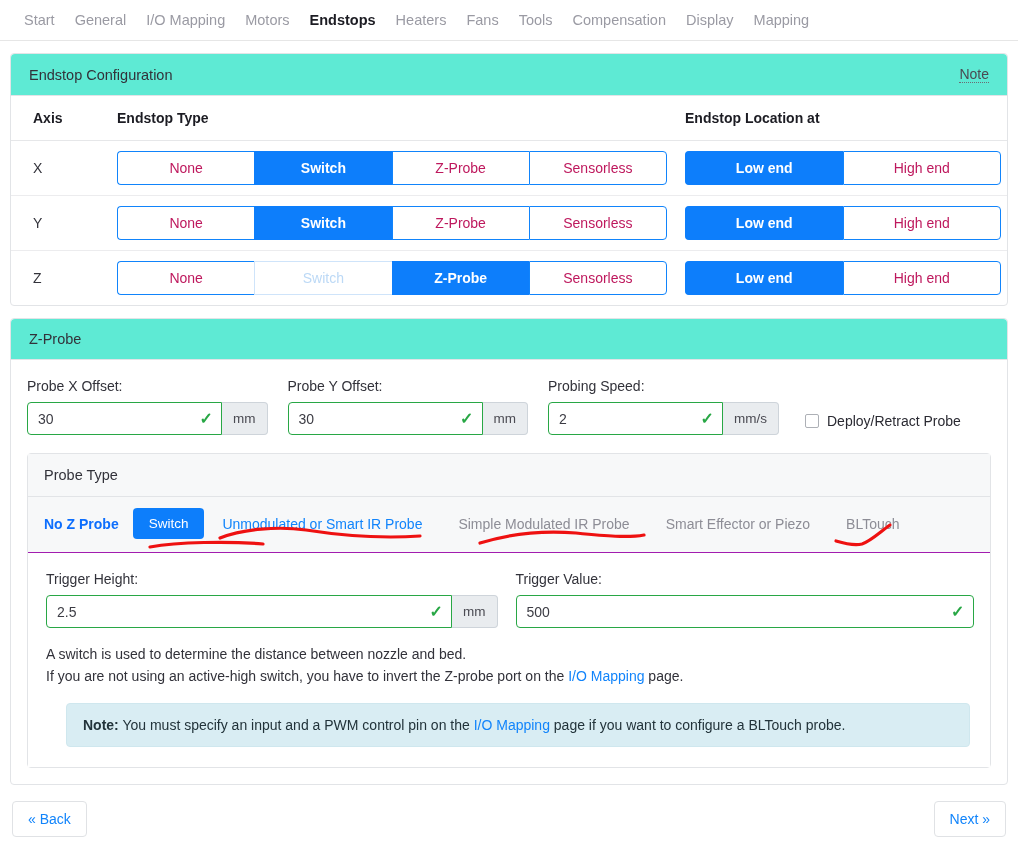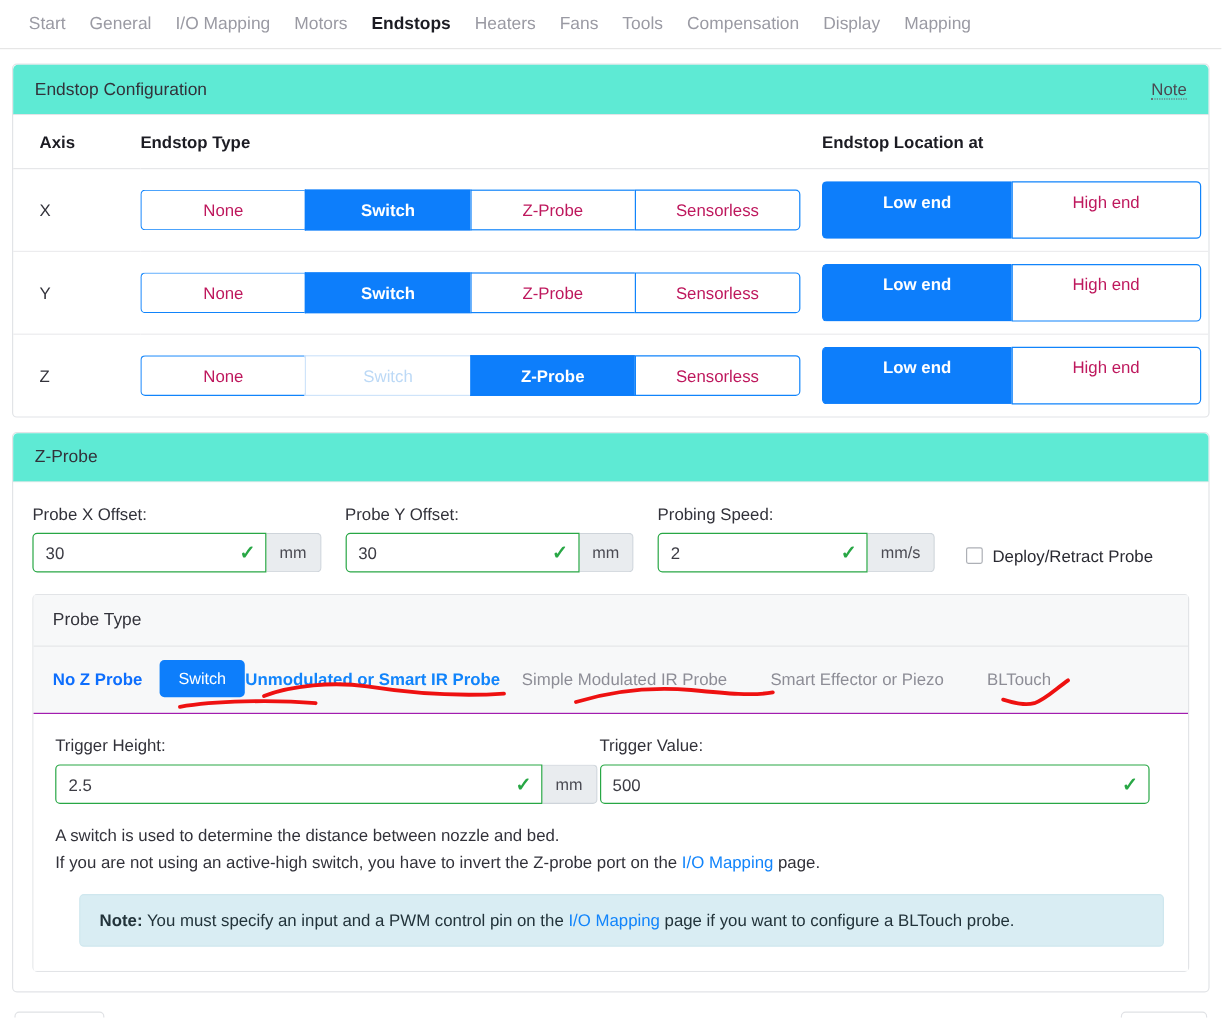--- a/index.html
+++ b/index.html
@@ -98,21 +98,21 @@
     white-space: nowrap;
     overflow: hidden;
   }
   .bg-btn:first-child { border-radius: 4px 0 0 4px; }
   .bg-btn:last-child  { border-radius: 0 4px 4px 0; border-right: 1px solid #1184fb; }
   .bg-btn.on { background: #0d7efb; color: #fff; font-weight: bold; border-color: #0d7efb; }
   .bg-btn.off { color: #bcd9f6; border-color: #cfe4fa; cursor: default; }
 
   .group-type { width: 550px; }
   .group-loc  { width: 316px; }
-  .group-loc .bg-btn { height: 48px; line-height: 32px; font-size: 14px; }
+  .group-loc .bg-btn { height: 34px; line-height: 32px; font-size: 14px; }
   .group-type .bg-btn { height: 34px; line-height: 32px; font-size: 14px; }
 
   
   .zbody { padding: 18px 16px 16px 16px; }
   .fields-row { display: flex; align-items: flex-end; gap: 20px; }
   .field-col { }
   .field-label {
     display: block;
     font-size: 14px;
     color: #32323a;
@@ -193,40 +193,39 @@
     font-size: 13.5px;
     font-weight: normal;
     border-radius: 4px;
     padding: 8px 16px;
     cursor: pointer;
     white-space: nowrap;
   }
   .tab-link {
     color: #1184fb;
     font-size: 14px;
-    padding: 0 0;
-    cursor: pointer;
-    white-space: nowrap;
-    font-weight: bold;
+    padding: 0 18px;
+    cursor: pointer;
+    white-space: nowrap;
   }
   .tab-muted {
     color: #8d8d96;
     font-size: 14px;
     padding: 0 18px;
     cursor: pointer;
     white-space: nowrap;
   }
   .annot {
     position: absolute;
     pointer-events: none;
     overflow: visible;
   }
 
   .trigger-body { padding: 18px 18px 4px 18px; background: #fff; }
-  .trig-row { display: flex; gap: 2px; }
+  .trig-row { display: flex; gap: 18px; }
   .w-th { width: 406px; }
   .w-tv { width: 458px; }
   .vinput.solo { border-radius: 4px; }
 
   .helptext { font-size: 14px; color: #32323a; margin-top: 16px; line-height: 1.55; }
   .helptext a { color: #1184fb; text-decoration: none; cursor: pointer; }
 
   .note-box {
     margin: 16px 2px 16px 20px;
     background: #d9edf3;

